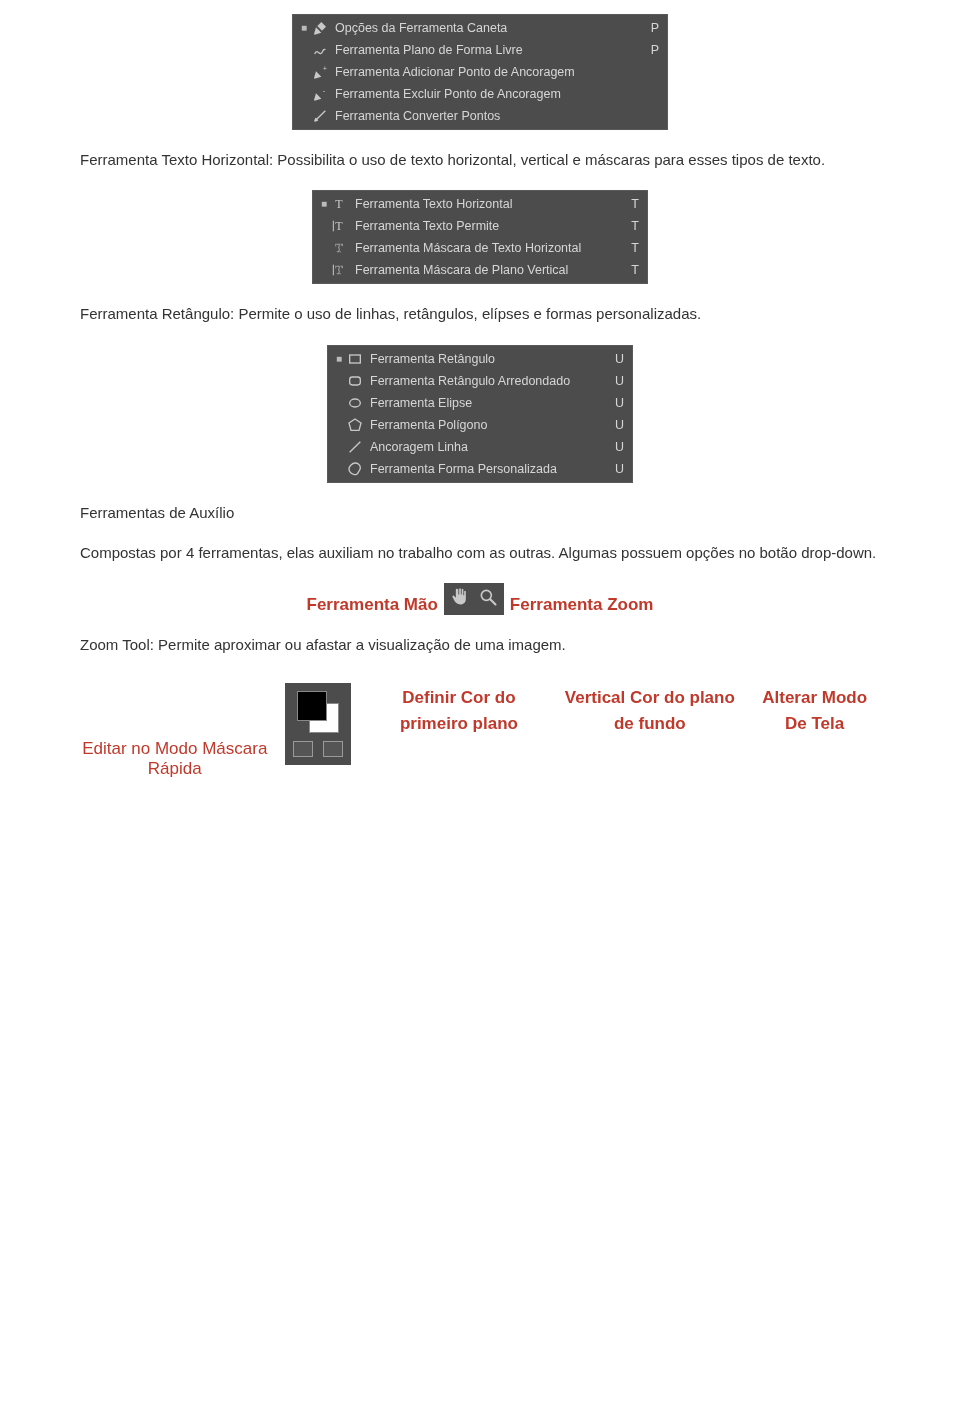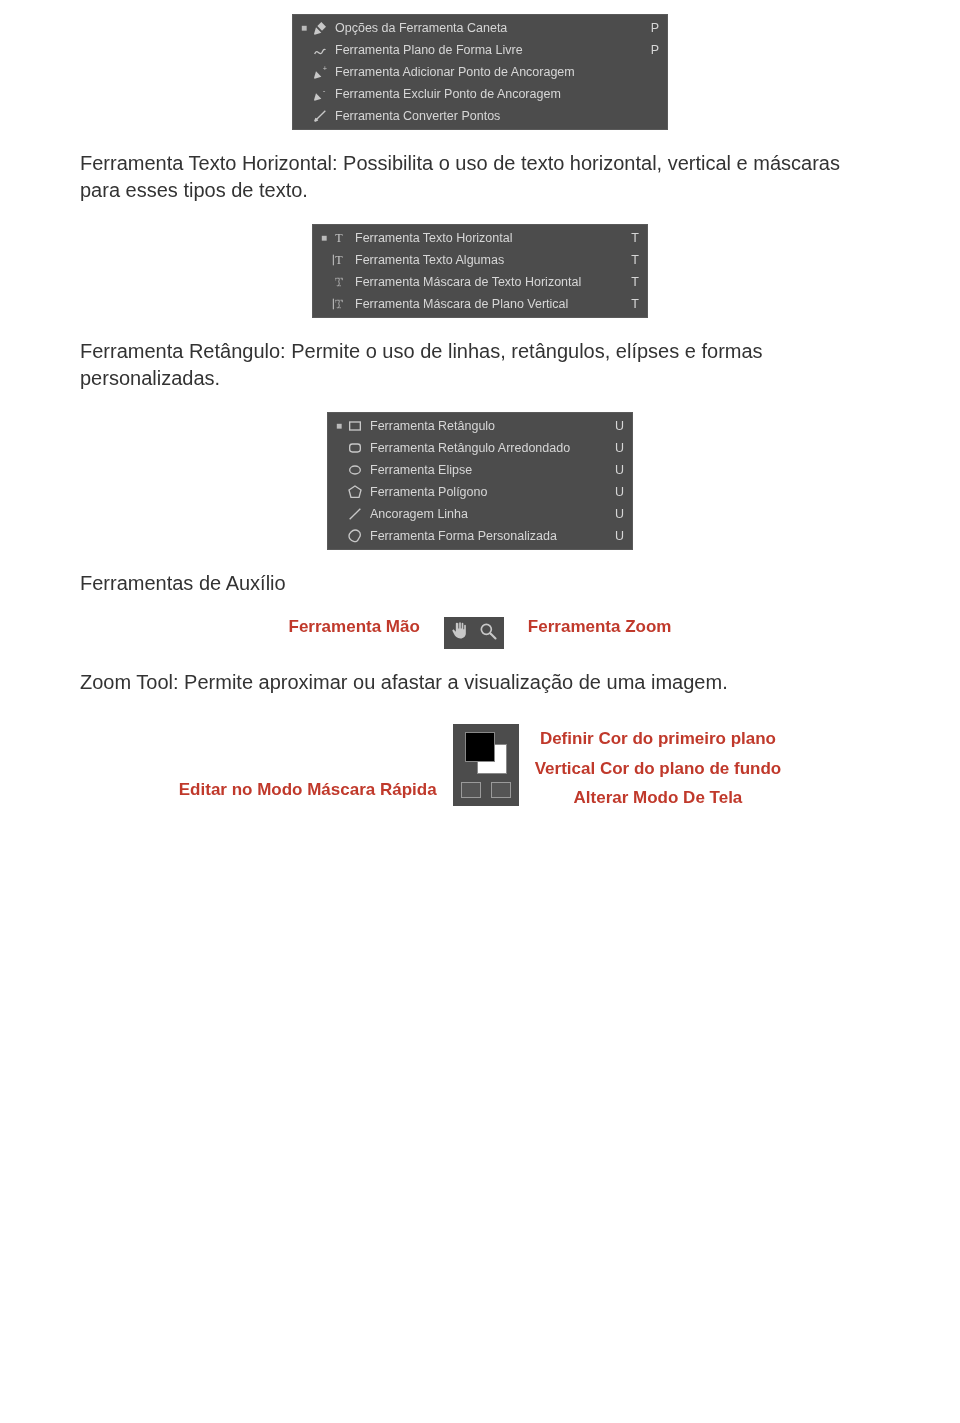--- a/index.html
+++ b/index.html
@@ -6,21 +6,21 @@
     margin: 0;
     padding: 0;
     font-family: Arial, Helvetica, sans-serif;
     background: #ffffff;
     width: 960px;
   }
   .page {
     padding: 0 80px 40px 80px;
   }
   .para {
-    font-size: 20px;
+    font-size: 15px;
     color: #333;
     line-height: 1.35;
     margin: 20px 0;
   }
   .para.justify {
     text-align: justify;
   }
   .center-wrap {
     text-align: center;
     margin: 14px 0;
@@ -67,22 +67,22 @@
     color: #d6d6d6;
     font-size: 12.5px;
     width: 14px;
     text-align: right;
   }
   .ps-spacer { flex: 1 1 auto; }
 
   
   .strip {
     display: inline-flex;
-    align-items: flex-start;
-    gap: 24px;
+    align-items: flex-end;
+    gap: 6px;
   }
   .strip-label {
     color: #c0392b;
     font-weight: bold;
     font-size: 17px;
   }
   .strip-icons {
     background: #4c4c4c;
     padding: 4px 6px;
     display: inline-flex;
@@ -91,21 +91,21 @@
   }
 
   
   .swatch-block {
     display: inline-flex;
     align-items: flex-start;
     gap: 16px;
   }
   .swatch-left-label {
     color: #c0392b;
-    font-weight: bold;
+    font-weight: normal;
     font-size: 17px;
     padding-top: 56px;
   }
   .swatch-panel {
     background: #4c4c4c;
     padding: 8px;
     display: flex;
     flex-direction: column;
     gap: 8px;
     align-items: center;
@@ -133,21 +133,20 @@
     display: flex;
     gap: 10px;
   }
   .tinybox {
     width: 18px; height: 14px;
     border: 1px solid #9a9a9a;
     background: #555;
   }
   .swatch-right-labels {
     display: flex;
-    flex-direction: column;
     gap: 4px;
     padding-top: 2px;
   }
   .red-label {
     color: #c0392b;
     font-weight: bold;
     font-size: 17px;
     line-height: 1.5;
   }
   
@@ -230,21 +229,21 @@
           <span class="ps-spacer"></span>
           <span class="ps-shortcut">T</span>
         </div><div class="ps-row">
           <span class="ps-bullet"></span>
           <span class="ps-icon">
             <svg width="16" height="16" viewBox="0 0 24 24">
               <text x="5" y="18" font-size="18" font-family="serif" fill="#c8c8c8">T</text>
               <path stroke="#c8c8c8" stroke-width="1.5" d="M2 4v16"></path>
             </svg>
           </span>
-          <span class="ps-label">Ferramenta Texto Algumas</span>
+          <span class="ps-label">Ferramenta Texto Permite</span>
           <span class="ps-spacer"></span>
           <span class="ps-shortcut">T</span>
         </div><div class="ps-row">
           <span class="ps-bullet"></span>
           <span class="ps-icon">
             <svg width="16" height="16" viewBox="0 0 24 24">
               <text x="5" y="18" font-size="18" font-family="serif" fill="none" stroke="#c8c8c8" stroke-dasharray="1 1">T</text>
             </svg>
           </span>
           <span class="ps-label">Ferramenta Máscara de Texto Horizontal</span>
@@ -324,20 +323,21 @@
               <path fill="none" stroke="#c8c8c8" stroke-width="2" d="M12 3c4 0 8 3 8 7s-2 4-3 7-4 4-7 3-7-4-7-8 5-9 9-9z"></path>
             </svg>
           </span>
           <span class="ps-label">Ferramenta Forma Personalizada</span>
           <span class="ps-spacer"></span>
           <span class="ps-shortcut">U</span>
         </div></div>
   </div>
 
   <p class="para">Ferramentas de Auxílio</p>
+  <p class="para justify">Compostas por 4 ferramentas, elas auxiliam no trabalho com as outras. Algumas possuem opções no botão drop-down.</p>
 
   <div class="center-wrap">
     <div class="strip">
       <span class="strip-label">Ferramenta Mão</span>
       <span class="strip-icons">
         <span>
           <svg width="20" height="20" viewBox="0 0 24 24">
               <path fill="#c8c8c8" d="M9 2c.6 0 1 .4 1 1v6h1V2.5c0-.6.4-1 1-1s1 .4 1 1V9h1V3c0-.6.4-1 1-1s1 .4 1 1v7h1V5.5c0-.6.4-1 1-1s1 .4 1 1V15c0 3-2.5 6-6.5 6S6 18.5 5 16l-2-4c-.3-.6 0-1.3.6-1.6.5-.2 1.1 0 1.4.4L7 13V3c0-.6.4-1 1-1 .6 0 1 .4 1 1z"></path>
             </svg>
         </span>

